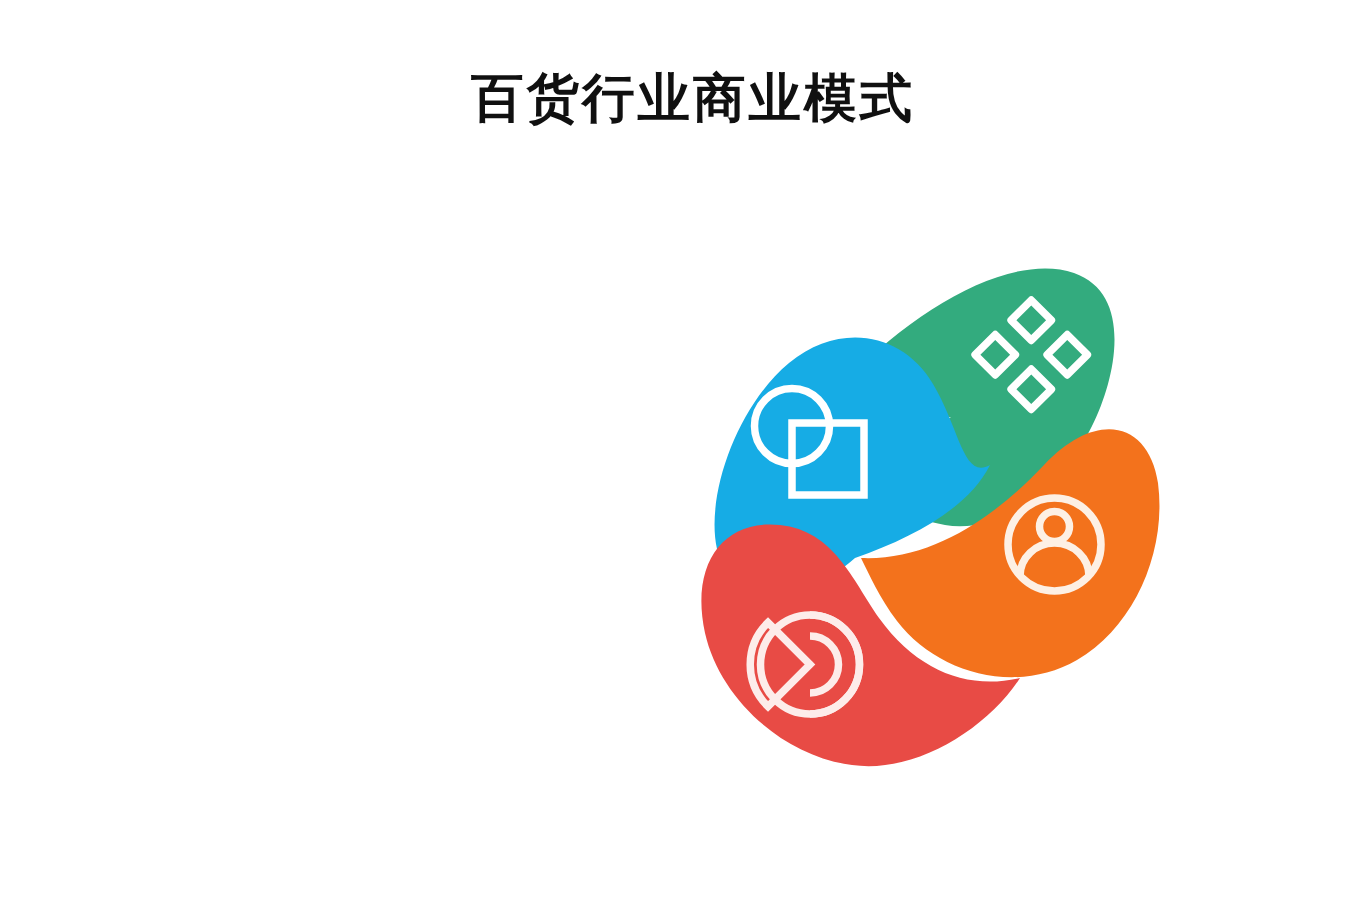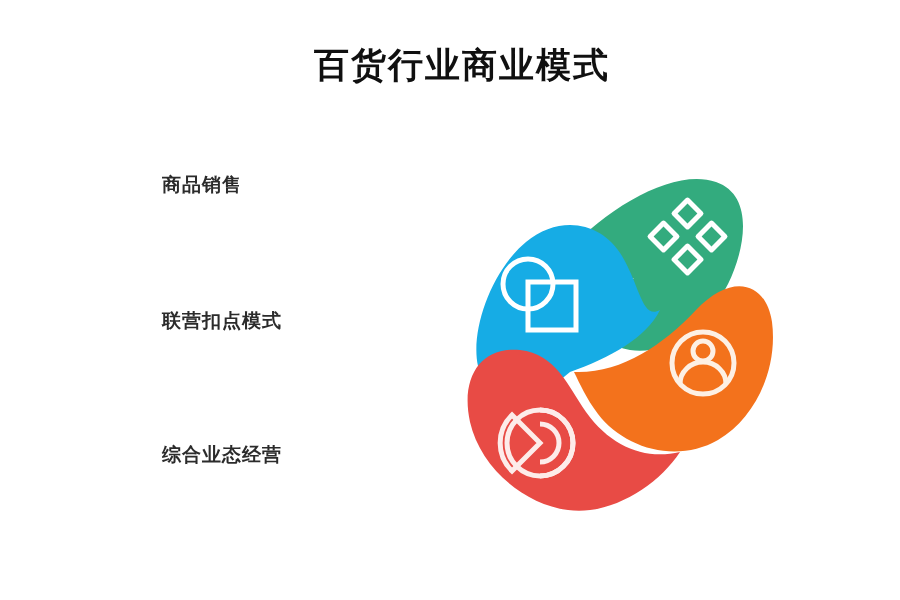--- a/index.html
+++ b/index.html
@@ -114,25 +114,20 @@
     white-space: nowrap;
   }
 </style>
 </head>
 <body>
 
 <div id="slide">
 
   <div class="title">百货行业商业模式</div>
 
-  <div class="labels">
-    <div class="label label-0">商品销售</div>
-    <div class="label label-1">联营扣点模式</div>
-    <div class="label label-2">综合业态经营</div>
-  </div>
 
   <div class="graphic">
     <svg viewBox="0 0 360 360" xmlns="http://www.w3.org/2000/svg">
 
       <g>
         <path d="M122 92
                  C 168 44, 232 8, 272 22
                  C 312 36, 300 92, 284 124
                  C 262 168, 222 196, 186 190
                  C 150 184, 128 152, 120 124

